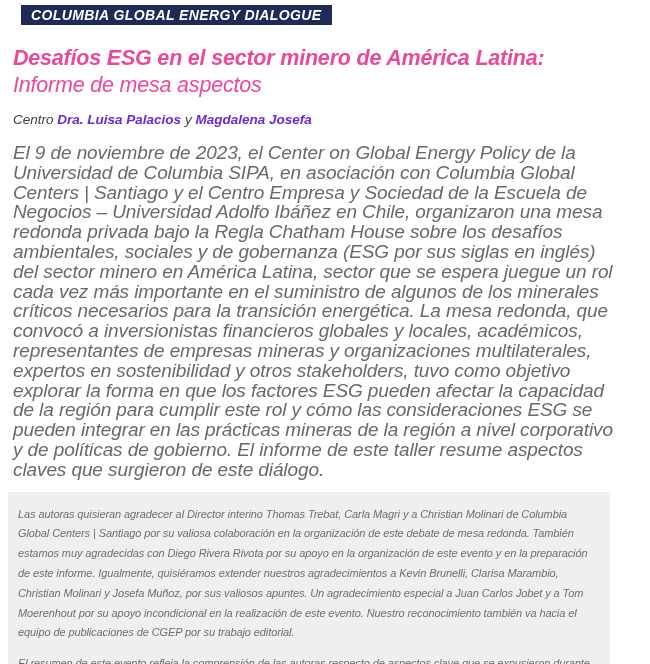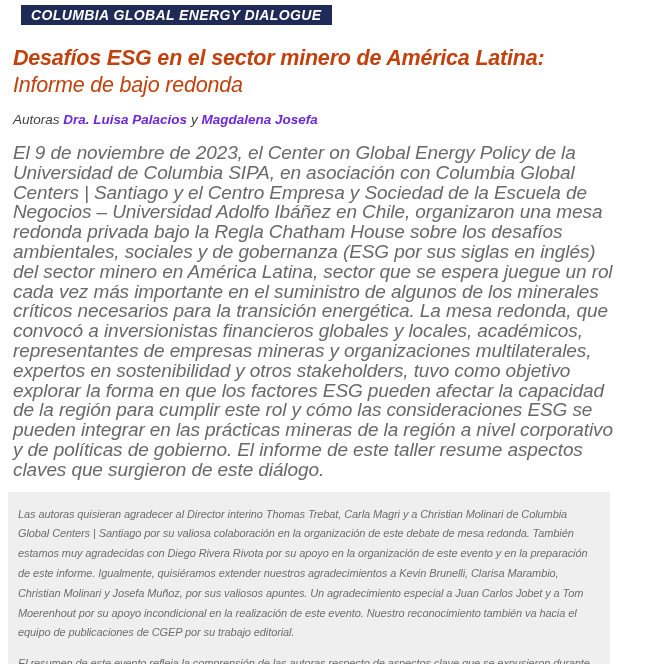--- a/index.html
+++ b/index.html
@@ -29,21 +29,21 @@
     color: #ffffff;
     font-weight: 700;
     font-size: 14px;
     line-height: 20px;
     padding: 0 10px;
     letter-spacing: 0.4px;
     white-space: nowrap;
   }
   .title {
     margin: 20px 0 0 0;
-    color: #c2410c;
+    color: #ec4899;
     font-size: 21.5px;
     line-height: 27px;
     letter-spacing: -0.2px;
   }
   .title .line1 { display: block; font-weight: 700; }
   .title .line2 { display: block; font-weight: 400; }
   .byline {
     margin: 13px 0 0 0;
     font-size: 13.5px;
     color: #3d3d3d;
@@ -74,25 +74,25 @@
 </style>
 </head>
 <body>
 
 <div class="page">
 
   <div class="badge">COLUMBIA GLOBAL ENERGY DIALOGUE</div>
 
   <h1 class="title">
     <span class="line1">Desafíos ESG en el sector minero de América Latina:</span>
-    <span class="line2">Informe de bajo redonda</span>
+    <span class="line2">Informe de mesa aspectos</span>
   </h1>
 
   <p class="byline">
-    <span>Autoras</span>
+    <span>Centro</span>
     <b>Dra. Luisa Palacios</b>
     <span>y</span>
     <b>Magdalena Josefa</b>
   </p>
 
   <p class="intro">El 9 de noviembre de 2023, el Center on Global Energy Policy de la Universidad de Columbia SIPA, en asociación con Columbia Global Centers | Santiago y el Centro Empresa y Sociedad de la Escuela de Negocios – Universidad Adolfo Ibáñez en Chile, organizaron una mesa redonda privada bajo la Regla Chatham House sobre los desafíos ambientales, sociales y de gobernanza (ESG por sus siglas en inglés) del sector minero en América Latina, sector que se espera juegue un rol cada vez más importante en el suministro de algunos de los minerales críticos necesarios para la transición energética. La mesa redonda, que convocó a inversionistas financieros globales y locales, académicos, representantes de empresas mineras y organizaciones multilaterales, expertos en sostenibilidad y otros stakeholders, tuvo como objetivo explorar la forma en que los factores ESG pueden afectar la capacidad de la región para cumplir este rol y cómo las consideraciones ESG se pueden integrar en las prácticas mineras de la región a nivel corporativo y de políticas de gobierno. El informe de este taller resume aspectos claves que surgieron de este diálogo.</p>
 
   <aside class="note-box">
     <p>Las autoras quisieran agradecer al Director interino Thomas Trebat, Carla Magri y a Christian Molinari de Columbia Global Centers | Santiago por su valiosa colaboración en la organización de este debate de mesa redonda. También estamos muy agradecidas con Diego Rivera Rivota por su apoyo en la organización de este evento y en la preparación de este informe. Igualmente, quisiéramos extender nuestros agradecimientos a Kevin Brunelli, Clarisa Marambio, Christian Molinari y Josefa Muñoz, por sus valiosos apuntes. Un agradecimiento especial a Juan Carlos Jobet y a Tom Moerenhout por su apoyo incondicional en la realización de este evento. Nuestro reconocimiento también va hacia el equipo de publicaciones de CGEP por su trabajo editorial.</p>
     <p>El resumen de este evento refleja la comprensión de las autoras respecto de aspectos clave que se expusieron durante el debate. No representa necesariamente los puntos de vista del Center on Global Energy Policy. El resumen puede estar sujeto a revisiones adicionales.</p>

